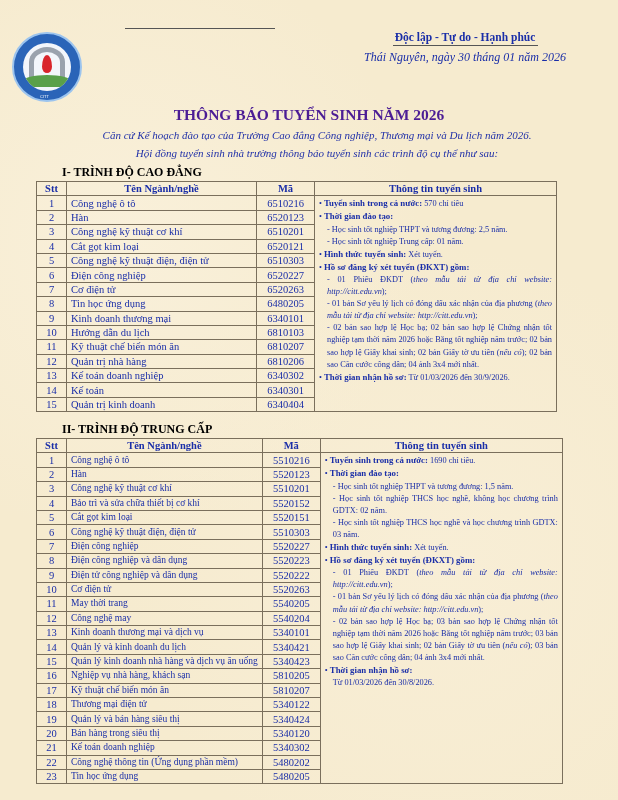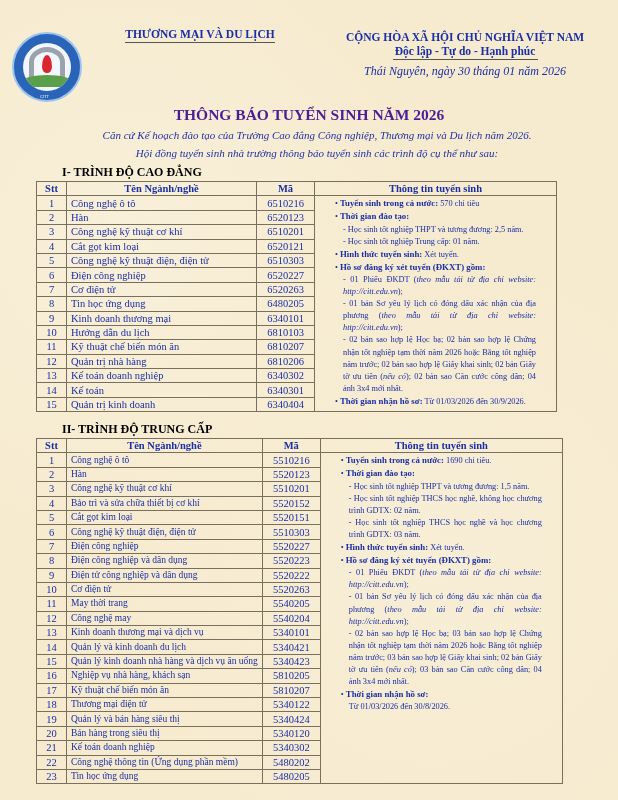--- a/index.html
+++ b/index.html
@@ -71,21 +71,21 @@
   table.grid td, table.grid th {
     border: 1px solid #7a6f5c; padding: 0 4px; height: 14.4px; line-height: 13px;
     white-space: nowrap;
   }
   table.grid th { font-weight: bold; text-align: center; font-size: 10.5px; }
   table.grid td.stt { text-align: center; width: 30px; }
   table.grid td.name { width: 190px; }
   table.grid td.code { text-align: center; width: 58px; }
   table.grid th.info-h { width: 242px; }
   table.grid td.info {
-    vertical-align: top; white-space: normal; padding: 1px 20px;
+    vertical-align: top; white-space: normal; padding: 1px 4px;
     font-size: 8.3px; line-height: 12.1px; text-align: justify;
   }
   table.grid2 td.name { font-size: 9.5px; }
   table.grid2 td, table.grid2 th { height: 14.4px; }
   .info b { font-weight: bold; font-size: 8.8px; }
   .info i { font-style: italic; }
   .info .line { display: block; }
   .info .ind { display: block; padding-left: 8px; }
   .info .dot::before { content: "\2022  "; }
 </style>
@@ -95,26 +95,24 @@
 <div class="logo">
   <div class="logo-inner">
     <div class="logo-gear"></div>
     <div class="logo-flame"></div>
     <div class="logo-field"></div>
   </div>
   <span class="logo-label">CITT</span>
 </div>
 
 <div class="hdr-left">
-  <div>THƯƠNG MẠI VÀ DU LỊCH</div>
   <div class="rule"></div>
 </div>
 
 <div class="hdr-right">
-  <div>CỘNG HÒA XÃ HỘI CHỦ NGHĨA VIỆT NAM</div>
   <div class="motto">Độc lập - Tự do - Hạnh phúc</div>
   <div class="rule"></div>
   <div class="date">Thái Nguyên, ngày 30 tháng 01 năm 2026</div>
 </div>
 
 <div class="title">THÔNG BÁO TUYỂN SINH NĂM 2026</div>
 <div class="intro">
   <div>Căn cứ Kế hoạch đào tạo của Trường Cao đẳng Công nghiệp, Thương mại và Du lịch năm 2026.</div>
   <div>Hội đồng tuyển sinh nhà trường thông báo tuyển sinh các trình độ cụ thể như sau:</div>
 </div>

